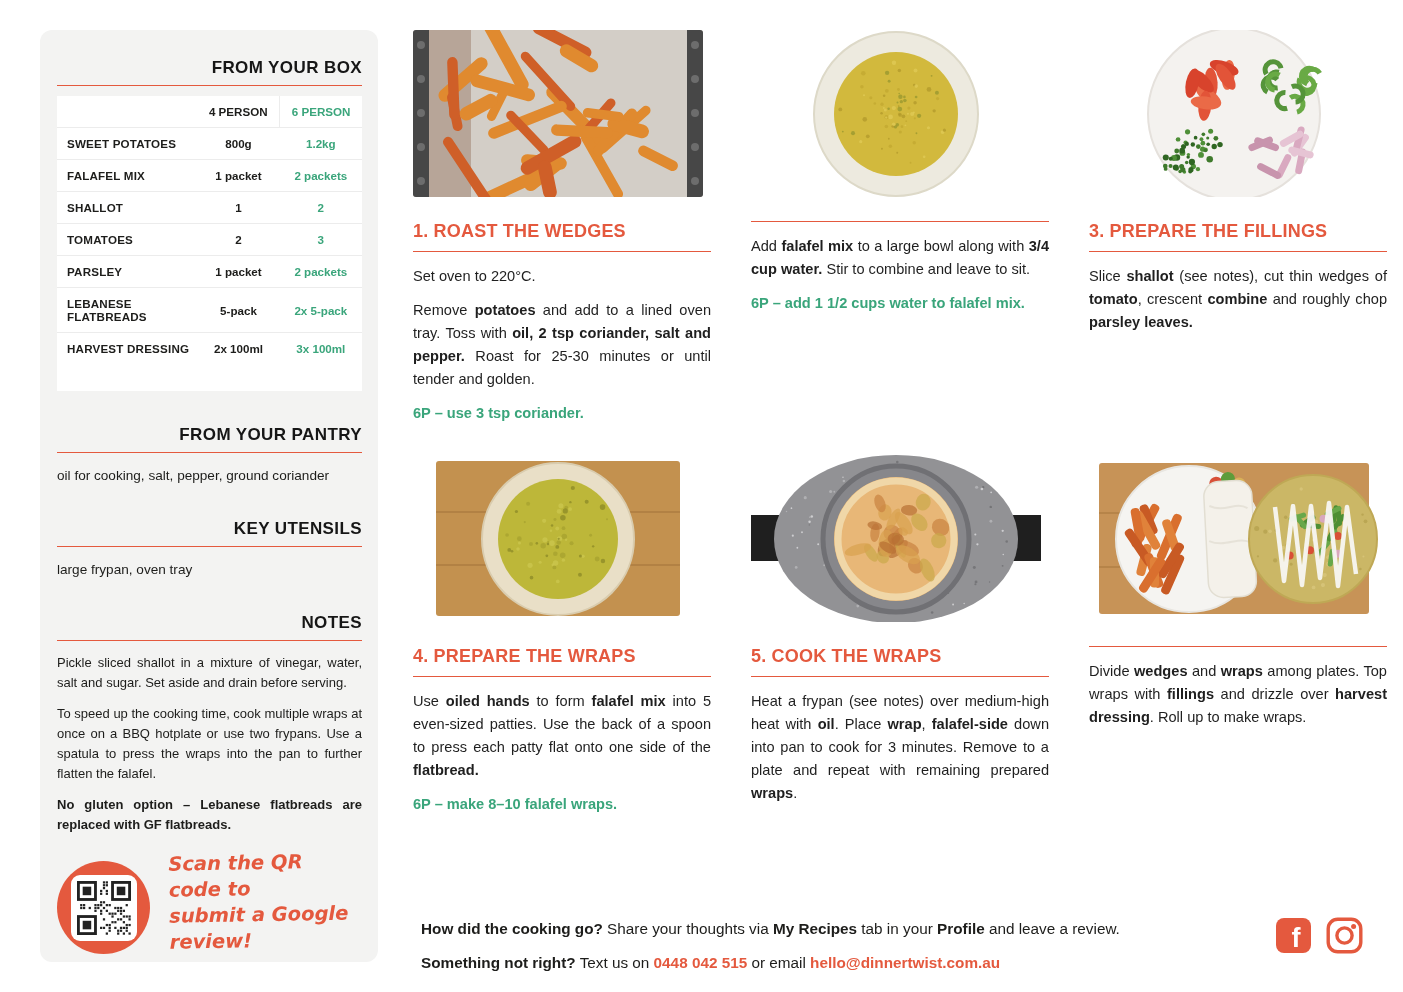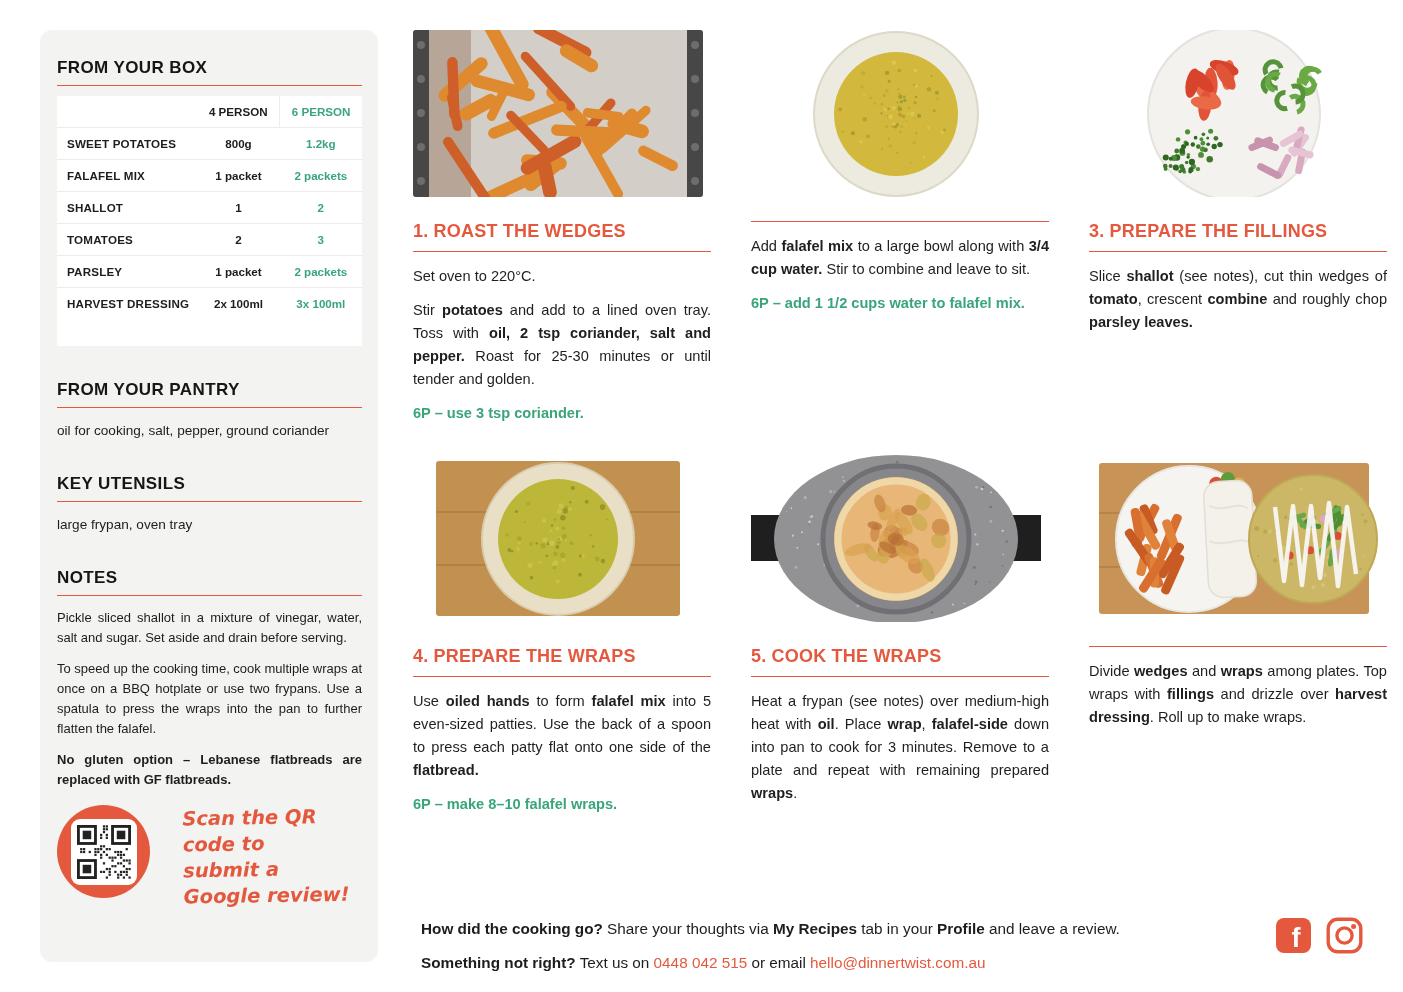--- a/index.html
+++ b/index.html
@@ -4,55 +4,55 @@
 <style>
   :root{ --accent:#e4593e; --green:#3aa57b; --text:#1d1d1b; --rule:#ececec; }
   *{box-sizing:border-box;}
   html,body{margin:0;padding:0;}
   body{width:1403px;height:992px;background:#fff;position:relative;overflow:hidden;
        font-family:"Liberation Sans",sans-serif;color:var(--text);}
 
   
   .sidebar{position:absolute;left:40px;top:30px;width:338px;height:932px;
            background:#f3f3f2;border-radius:12px;padding:28px 16px 0 17px;overflow:hidden;}
-  .sb-title{font-size:17px;font-weight:800;letter-spacing:.4px;margin:0;color:#161616;}
+  .sb-title{font-size:17px;font-weight:800;letter-spacing:.4px;margin:0;color:#161616;text-align:right;}
   .sb-rule{border-bottom:1.7px solid var(--accent);margin-top:7px;}
   .box-table-wrap{margin-top:10px;background:#fff;padding-bottom:27px;}
   table.box{width:100%;border-collapse:collapse;font-size:11.6px;font-weight:700;}
   table.box th,table.box td{padding:9px 4px;}
   table.box th{font-weight:700;}
   table.box .name{text-align:left;width:46%;padding-left:10px;letter-spacing:.2px;}
   table.box .p4{text-align:center;width:27%;}
   table.box .p6{text-align:center;width:27%;color:var(--green);}
   table.box thead th.p6{border-left:1px solid var(--rule);}
   table.box tbody td{border-top:1px solid var(--rule);}
   .sb-section{margin-top:34px;}
   .sb-text{font-size:13.6px;margin:13px 0 0;line-height:19px;}
   .notes-body{margin-top:12px;}
   .notes-body p{font-size:13px;line-height:20px;margin:0 0 11px;text-align:justify;}
-  .qr-row{display:flex;align-items:flex-start;gap:33px;margin-top:15px;}
+  .qr-row{display:flex;align-items:flex-end;gap:19px;margin-top:15px;}
   .qr-circle{width:93px;height:93px;border-radius:50%;background:var(--accent);
              display:flex;align-items:center;justify-content:center;flex:0 0 auto;}
   .qr-plate{width:66px;height:66px;background:#fff;border-radius:9px;display:flex;
             align-items:center;justify-content:center;}
   .qr-text{color:var(--accent);font-size:19.5px;line-height:26px;font-style:italic;
            font-weight:700;transform:rotate(-1deg);font-family:"DejaVu Sans",sans-serif;}
 
   
   .main{position:absolute;left:413px;top:30px;width:954px;}
   .steps-grid{display:grid;grid-template-columns:repeat(3,298px);column-gap:40px;
               grid-template-rows:425px auto;}
   .photo{width:290px;height:167px;margin-bottom:24px;border-radius:3px;overflow:hidden;}
   .photo svg{display:block;}
   .step h3{margin:0 0 9px;font-size:18px;font-weight:800;letter-spacing:.2px;color:var(--accent);}
   .step-rule{border-bottom:1.7px solid var(--accent);margin-bottom:13px;}
   .step-body p{margin:0 0 11px;font-size:14.6px;line-height:23px;text-align:justify;color:#1f1f1f;}
   .note6p{font-size:14.6px;line-height:22px;font-weight:700;color:var(--green);margin:0;}
   .b{font-weight:700;}
-  .accent{color:var(--accent);font-weight:400;}
+  .accent{color:var(--accent);font-weight:700;}
 
   
   .footer{position:absolute;left:413px;top:908px;width:855px;font-size:15.3px;line-height:25.5px;}
   .footer p{margin:8px;}
   .social{position:absolute;left:1276px;top:917px;display:flex;gap:15px;align-items:center;}
 </style>
 </head>
 <body>
 
 <div class="page">
@@ -88,20 +88,25 @@
             </tr>
             <tr>
               <td class="name">TOMATOES</td>
               <td class="p4">2</td>
               <td class="p6">3</td>
             </tr>
             <tr>
               <td class="name">PARSLEY</td>
               <td class="p4">1 packet</td>
               <td class="p6">2 packets</td>
+            </tr>
+            <tr>
+              <td class="name">LEBANESE FLATBREADS</td>
+              <td class="p4">5-pack</td>
+              <td class="p6">2x 5-pack</td>
             </tr>
             <tr>
               <td class="name">HARVEST DRESSING</td>
               <td class="p4">2x 100ml</td>
               <td class="p6">3x 100ml</td>
             </tr>
           </tbody>
       </table>
     </div>
 
@@ -266,21 +271,21 @@
               <rect x="44.975946796115466" y="70.43298922522598" width="41.11302781250003" height="13.522106202562389" rx="6.7610531012811945" fill="#e08a2f" transform="rotate(-28.3 65.5 77.2)"></rect>
               <rect x="169.6719570861533" y="79.94972046206226" width="41.11800146248098" height="9.454141050788639" rx="4.7270705253943195" fill="#e08a2f" transform="rotate(6.9 190.2 84.7)"></rect>
               <rect x="114.67834095641894" y="142.86078023787624" width="39.35998344484716" height="13.743247164759435" rx="6.871623582379717" fill="#cf5f28" transform="rotate(78.4 134.4 149.7)"></rect>
               <rect x="138.0491829472823" y="95.6533251228525" width="62.08707429100157" height="11.303323746800107" rx="5.651661873400053" fill="#e08a2f" transform="rotate(2.9 169.1 101.3)"></rect>
             </svg>
           </div>
         <h3>1. ROAST THE WEDGES</h3>
         <div class="step-rule"></div>
         <div class="step-body">
             <p><span>Set oven to 220°C.</span></p>
-            <p><span>Stir </span><span class="b">potatoes</span><span> and add to a lined oven tray. Toss with </span><span class="b">oil, 2 tsp coriander, salt and pepper.</span><span> Roast for 25-30 minutes or until tender and golden.</span></p>
+            <p><span>Remove </span><span class="b">potatoes</span><span> and add to a lined oven tray. Toss with </span><span class="b">oil, 2 tsp coriander, salt and pepper.</span><span> Roast for 25-30 minutes or until tender and golden.</span></p>
           </div>
         <p class="note6p">6P – use 3 tsp coriander.</p>
       </section>
 
       <section class="step">
         <div class="photo">
             <svg id="art-bowl" width="290" height="167">
               <circle cx="145" cy="84" r="82" fill="#edeadf" stroke="#ddd9c8" stroke-width="2"></circle>
               <circle cx="145" cy="84" r="62" fill="#d2b93d"></circle>
               <circle cx="130.99806628579032" cy="74.25708525721099" r="1.6676671985851916" fill="#c2a830" opacity="0.75"></circle>

